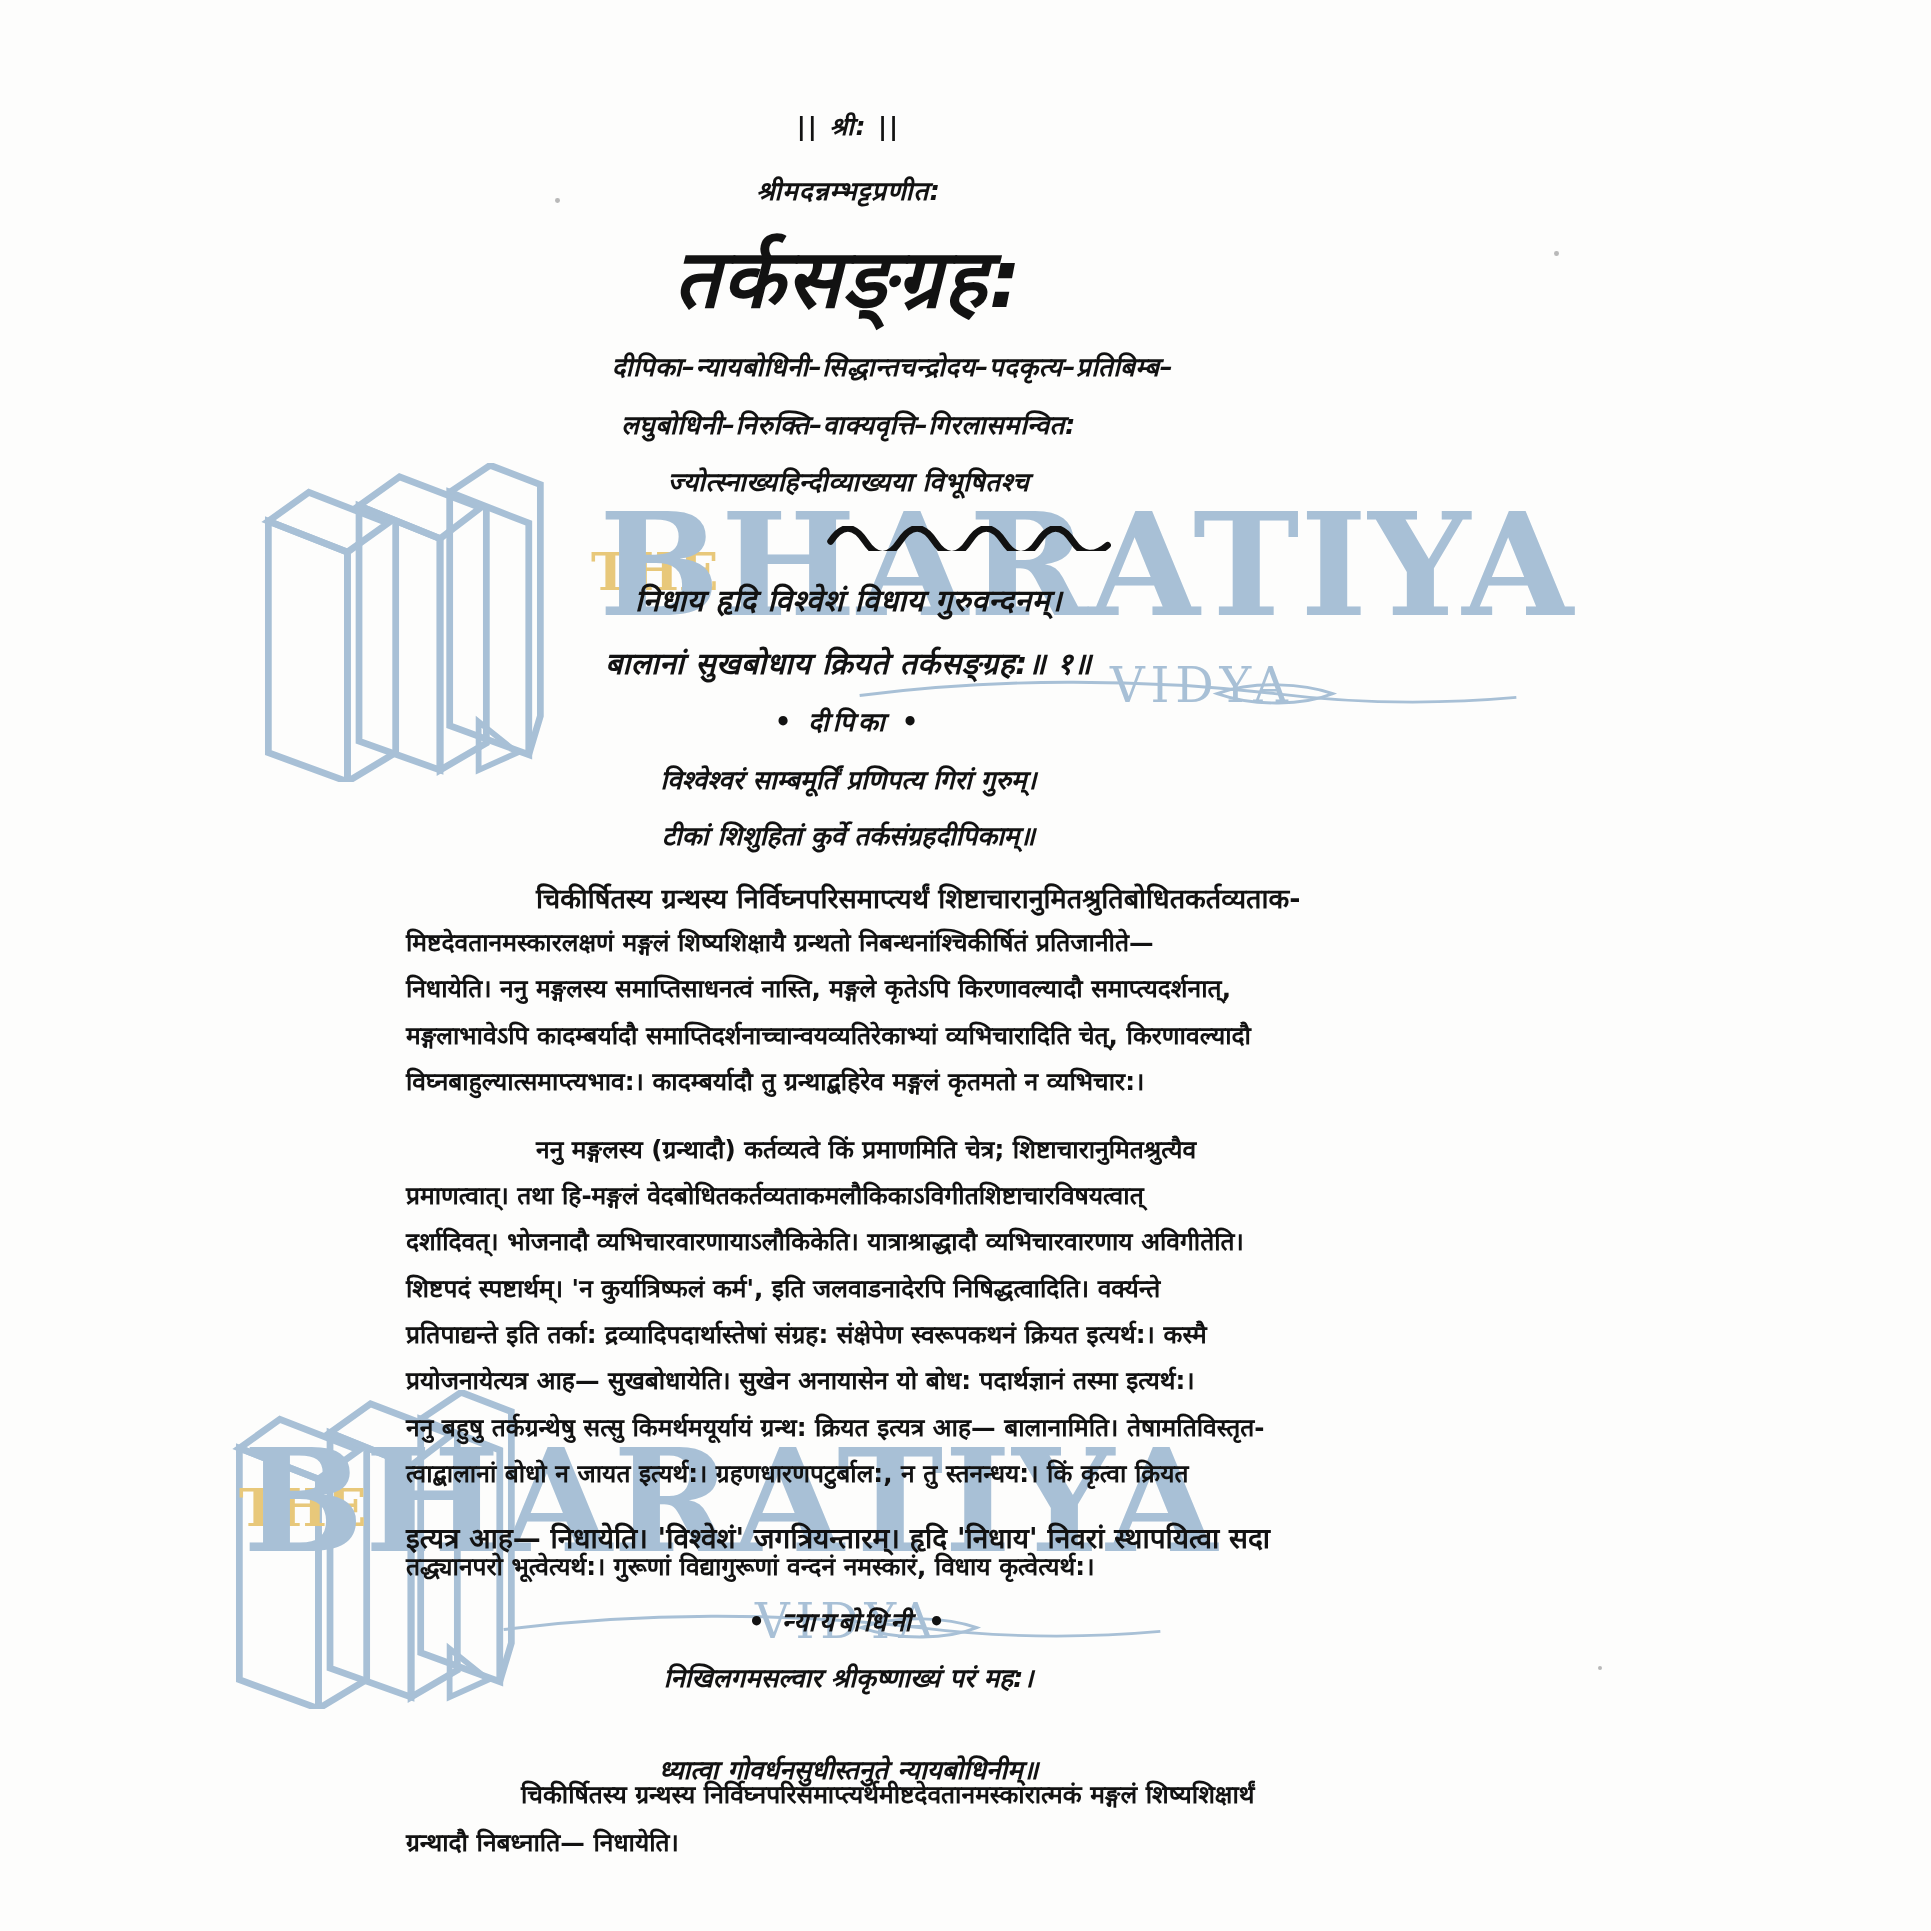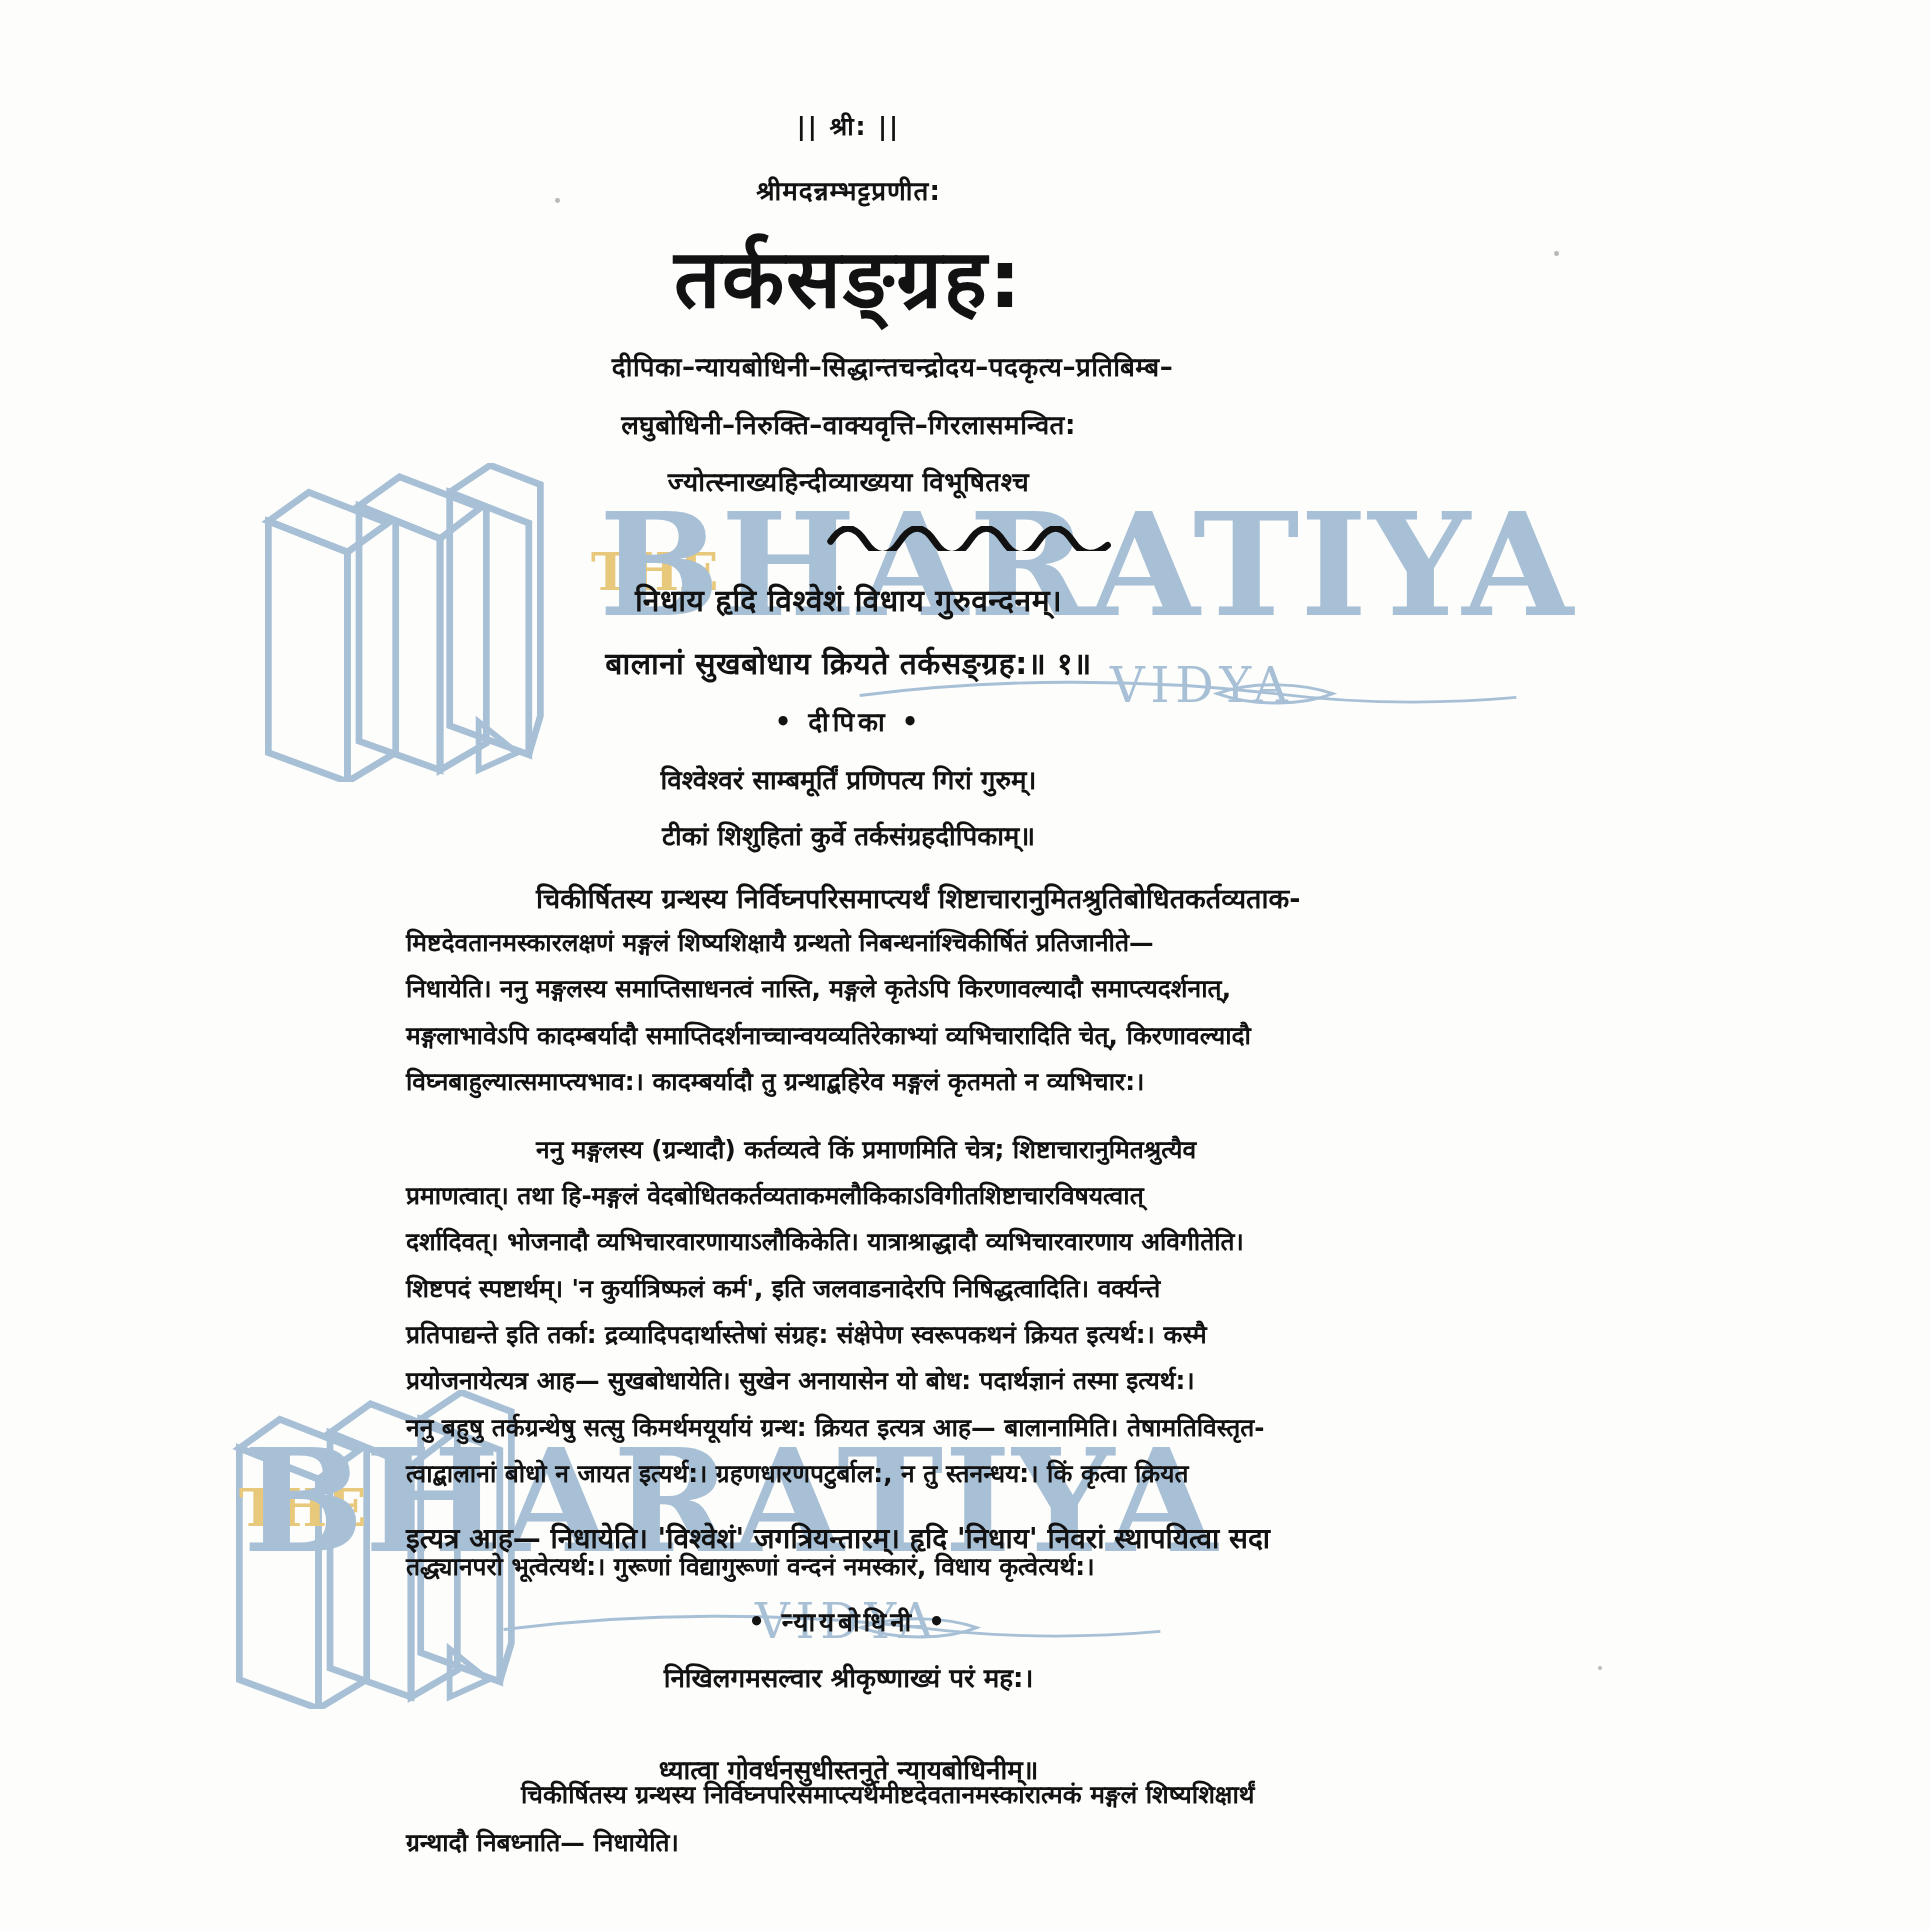--- a/index.html
+++ b/index.html
@@ -79,20 +79,21 @@
     font-family: "DejaVu Sans", sans-serif;
     white-space: nowrap;
     font-weight: 600;
   }
 
   .center {
     left: 0;
     width: 1697px;
     text-align: center;
     white-space: nowrap;
+    font-style: italic;
   }
 
   .title-sri { font-size: 25px; letter-spacing: 1.9px; }
   .title-author { font-size: 26px; letter-spacing: 1px; }
   .title-main {
     font-size: 81px;
     font-weight: bold;
     letter-spacing: 1.9px;
   }
   .sub-line { font-size: 26px; letter-spacing: 0.5px; }

